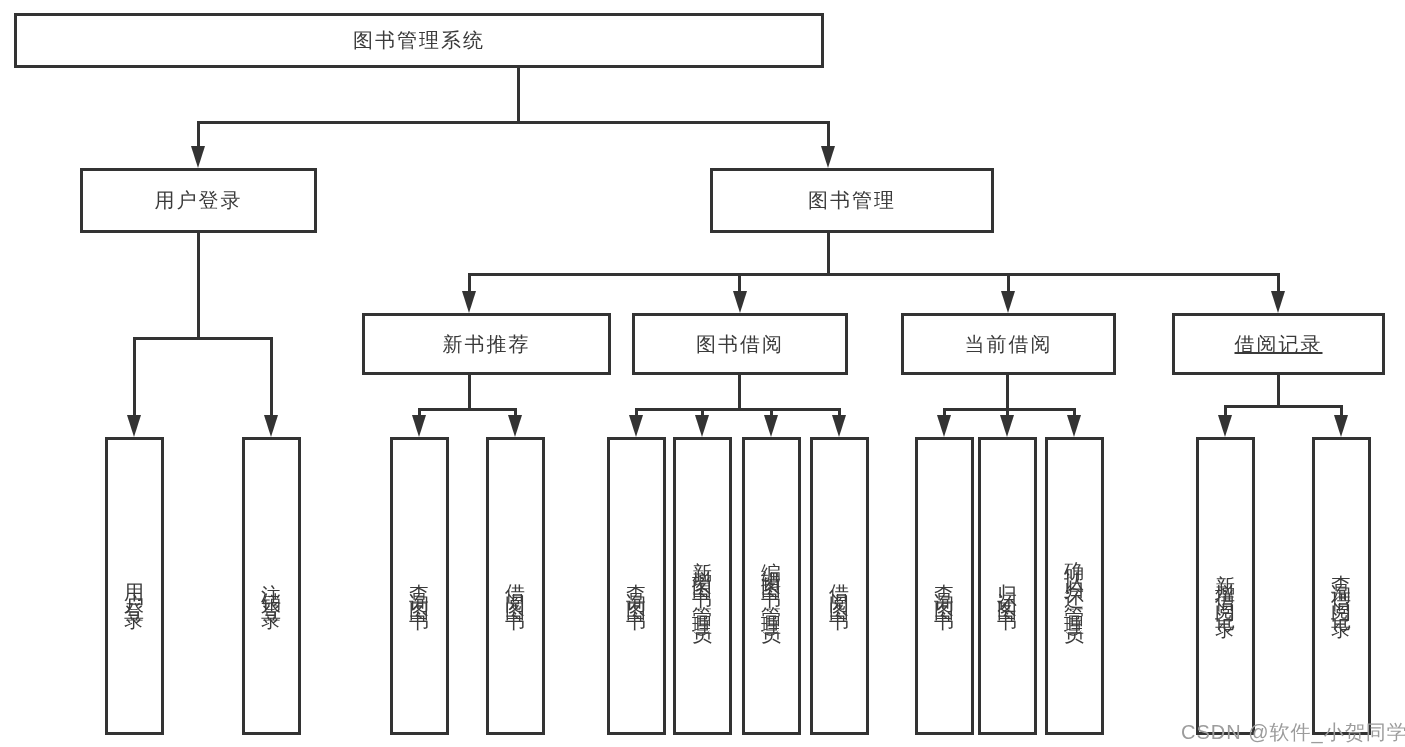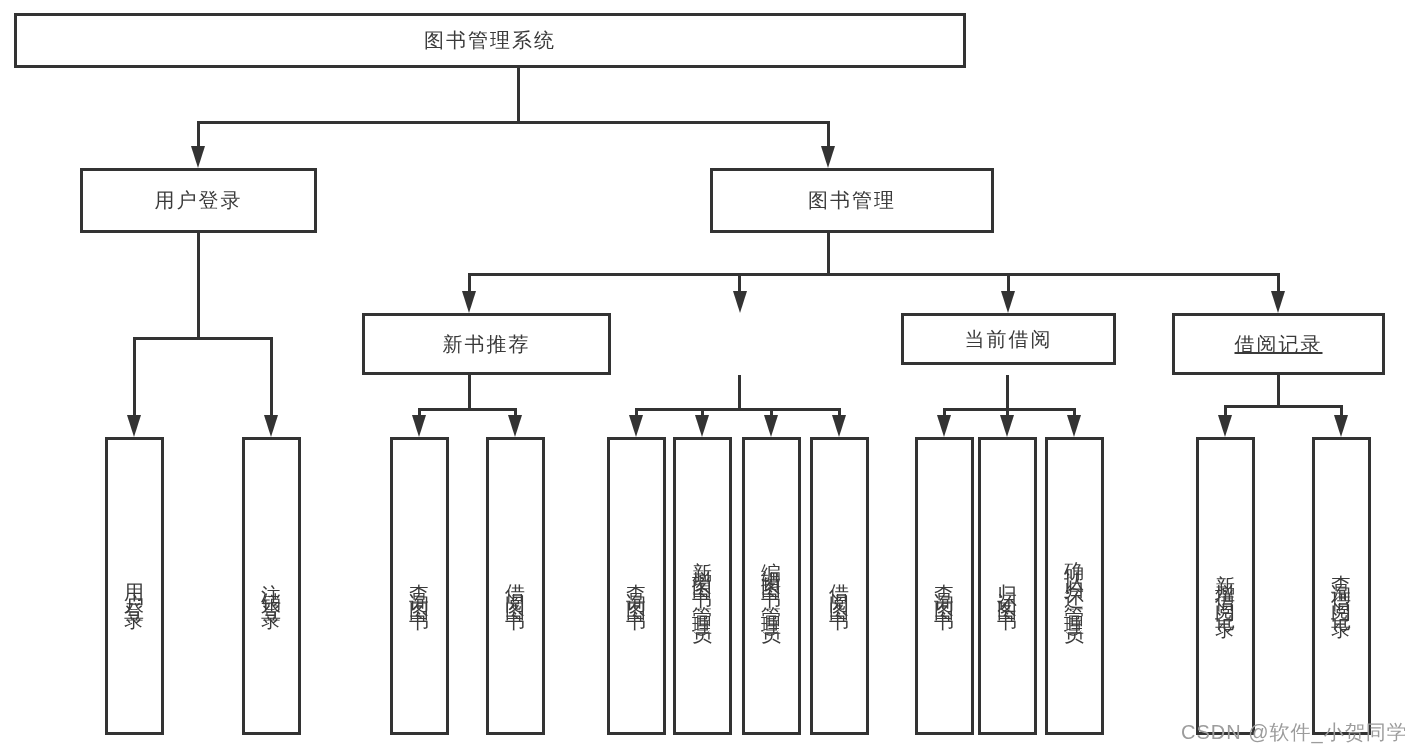--- a/index.html
+++ b/index.html
@@ -49,35 +49,38 @@
     letter-spacing:1px;
     white-space:nowrap;
     z-index:6;
   }
 </style>
 </head>
 <body>
 
 <div id="canvas">
 
-  <div class="box" style="left:14px;top:13px;width:952px;height:55px;">
+  <div class="box" style="left:14px;top:13px;width:810px;height:55px;">
     <span class="hlabel">图书管理系统</span>
   </div>
 
   <div class="box" style="left:80px;top:168px;width:237px;height:65px;">
     <span class="hlabel">用户登录</span>
   </div>
   <div class="box" style="left:710px;top:168px;width:284px;height:65px;">
     <span class="hlabel">图书管理</span>
   </div>
 
   <div class="box" style="left:362px;top:313px;width:249px;height:62px;">
     <span class="hlabel">新书推荐</span>
   </div>
-  <div class="box" style="left:901px;top:313px;width:215px;height:52px;">
+  <div class="box" style="left:632px;top:313px;width:216px;height:62px;">
+    <span class="hlabel">图书借阅</span>
+  </div>
+  <div class="box" style="left:901px;top:313px;width:215px;height:62px;">
     <span class="hlabel">当前借阅</span>
   </div>
   <div class="box" style="left:1172px;top:313px;width:213px;height:62px;text-decoration:underline;">
     <span class="hlabel">借阅记录</span>
   </div>
 
   <div class="box" style="left:105px;top:437px;width:59px;height:298px;">
     <span class="vlabel">用户登录</span>
   </div>
   <div class="box" style="left:242px;top:437px;width:59px;height:298px;">

